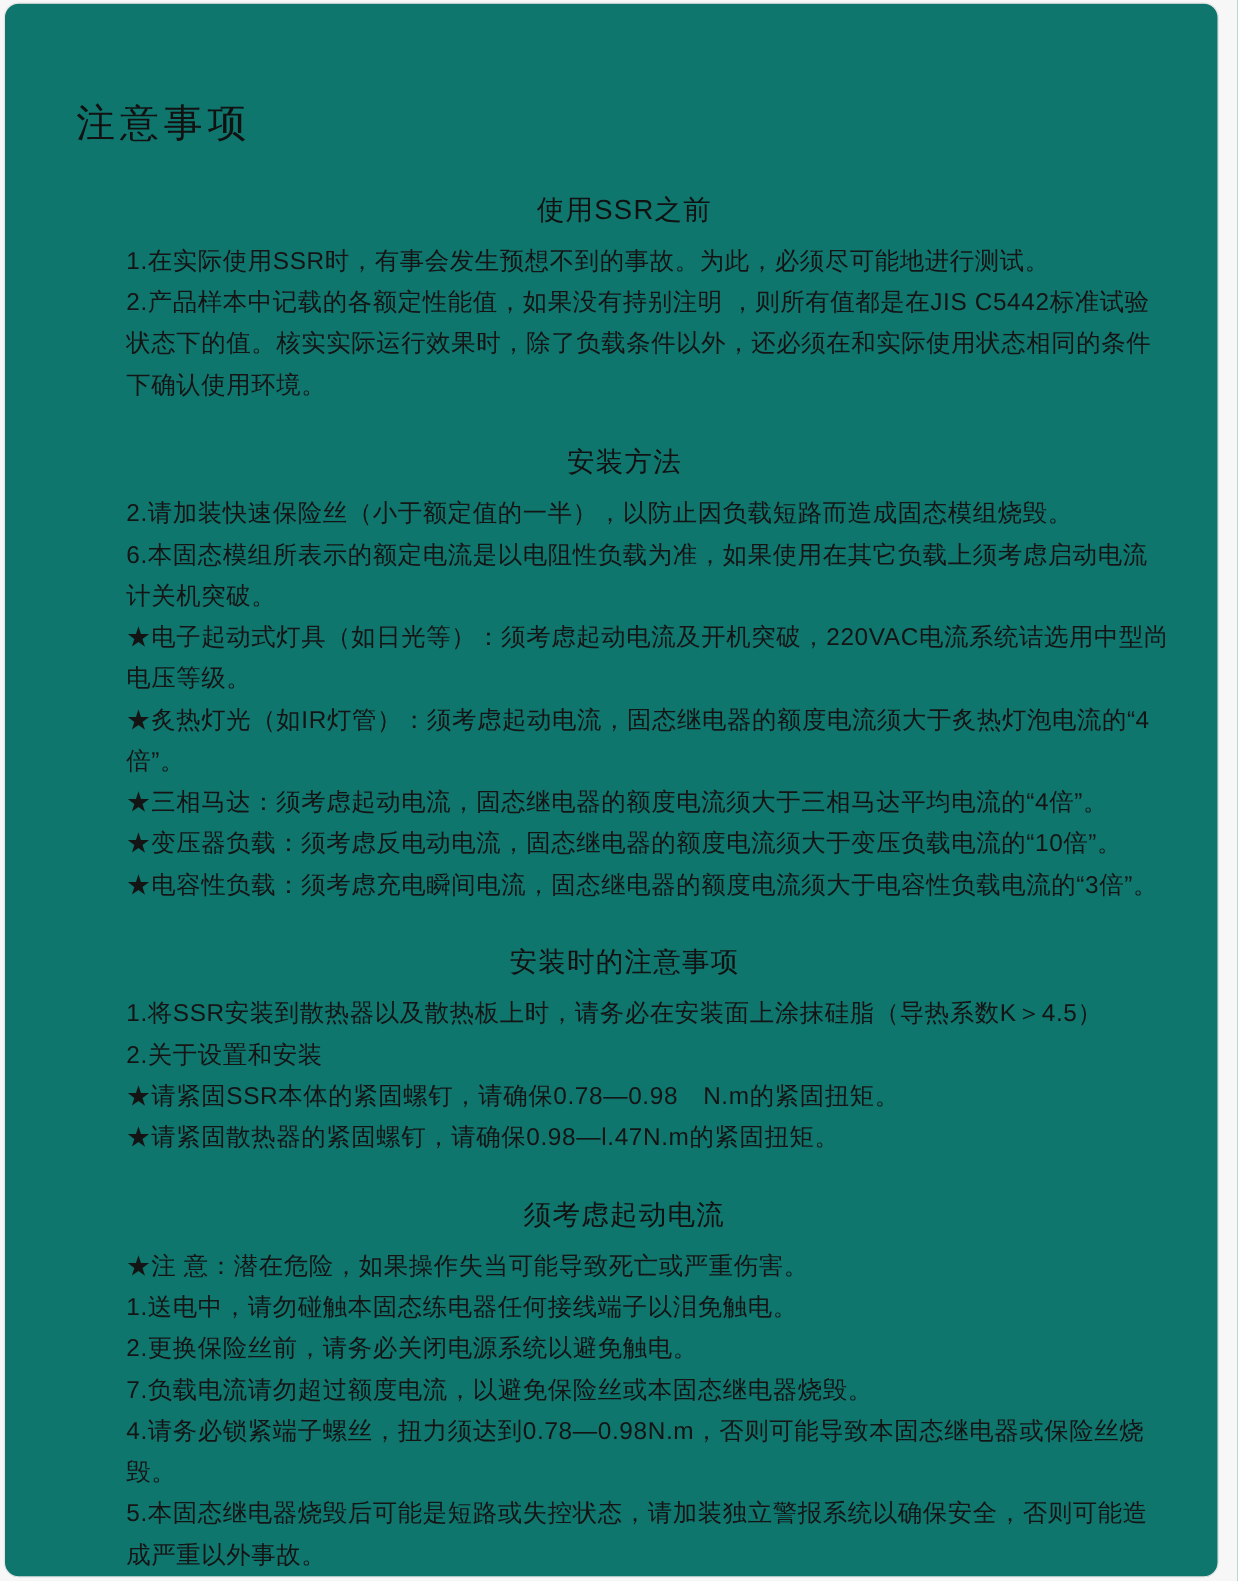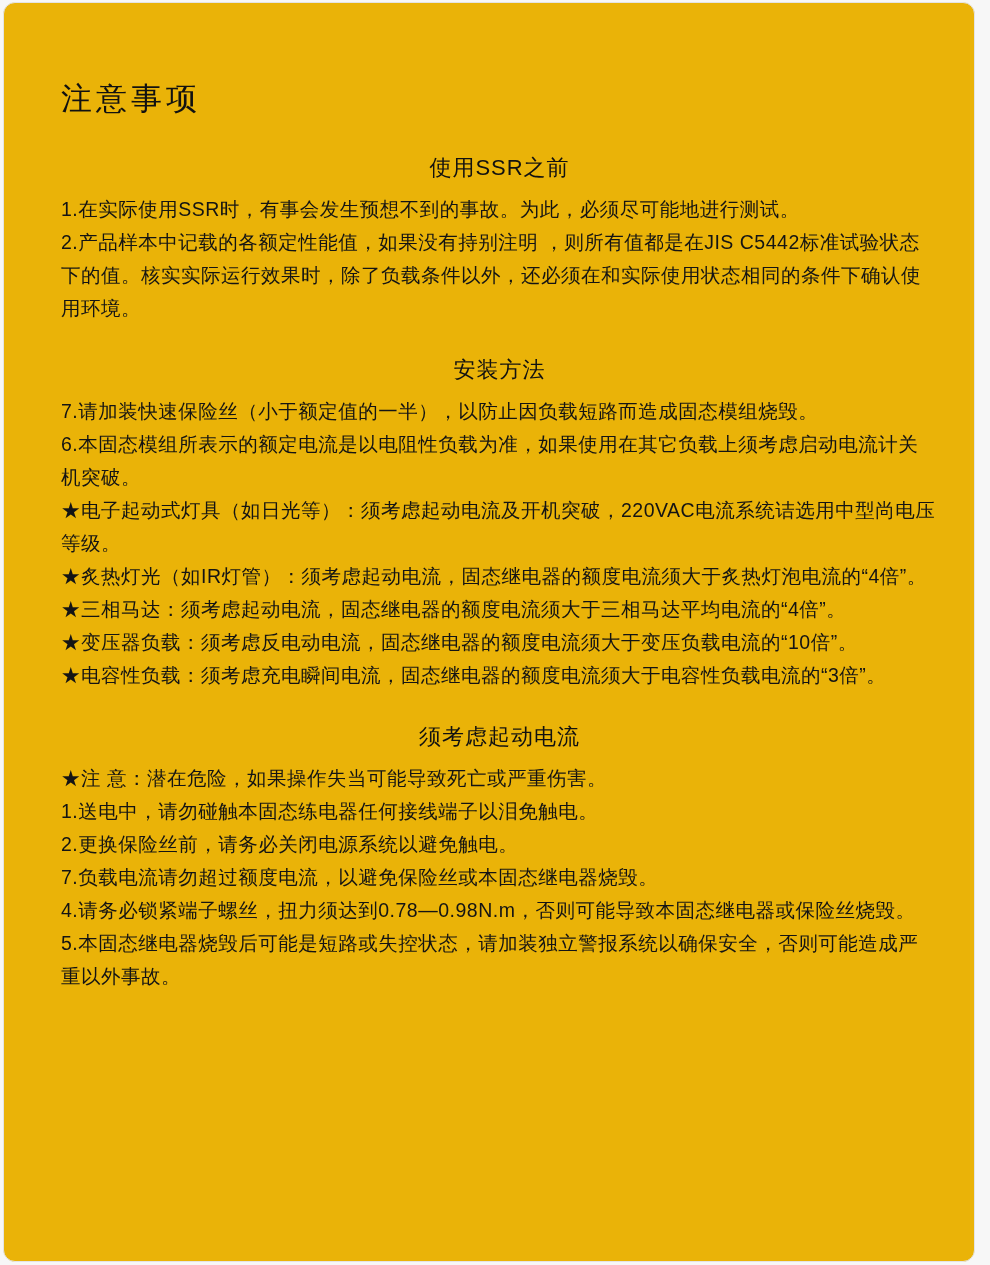--- a/index.html
+++ b/index.html
@@ -6,21 +6,21 @@
   html, body {
     width: 990px; height: 1265px;
     background: #f7f7f7;
     font-family: "Liberation Sans", sans-serif;
     color: #1a1a1a;
   }
   .card {
     position: absolute;
     left: 3px; top: 2px;
     width: 972px; height: 1260px;
-    background: #eab308;
+    background: #0f766e;
     border: 1px solid #e4e4e4;
     border-radius: 12px;
     overflow: hidden;
   }
   .content {
     padding: 76px 36px 0 57px;
     width: 100%;
   }
   .doc-title {
     font-size: 31px;
@@ -41,47 +41,55 @@
     text-align: center;
   }
   .para {
     font-size: 19.5px;
     font-weight: 400;
     line-height: 33px;
     letter-spacing: 0.5px;
     max-width: 893px;
     color: #141414;
     word-break: break-all;
+    margin-left: 40px;
   }
 </style>
 </head>
 <body>
 
 <div class="card">
   <div class="content">
 
     <h1 class="doc-title">注意事项</h1>
 
     <div class="section">
       <h2 class="section-heading">使用SSR之前</h2>
       <p class="para">1.在实际使用SSR时，有事会发生预想不到的事故。为此，必须尽可能地进行测试。</p>
       <p class="para">2.产品样本中记载的各额定性能值，如果没有持别注明 ，则所有值都是在JIS C5442标准试验状态下的值。核实实际运行效果时，除了负载条件以外，还必须在和实际使用状态相同的条件下确认使用环境。</p>
     </div>
 
     <div class="section">
       <h2 class="section-heading">安装方法</h2>
-      <p class="para">7.请加装快速保险丝（小于额定值的一半），以防止因负载短路而造成固态模组烧毁。</p>
+      <p class="para">2.请加装快速保险丝（小于额定值的一半），以防止因负载短路而造成固态模组烧毁。</p>
       <p class="para">6.本固态模组所表示的额定电流是以电阻性负载为准，如果使用在其它负载上须考虑启动电流计关机突破。</p>
       <p class="para">★电子起动式灯具（如日光等）：须考虑起动电流及开机突破，220VAC电流系统诘选用中型尚电压等级。</p>
       <p class="para">★炙热灯光（如IR灯管）：须考虑起动电流，固态继电器的额度电流须大于炙热灯泡电流的“4倍”。</p>
       <p class="para">★三相马达：须考虑起动电流，固态继电器的额度电流须大于三相马达平均电流的“4倍”。</p>
       <p class="para">★变压器负载：须考虑反电动电流，固态继电器的额度电流须大于变压负载电流的“10倍”。</p>
       <p class="para">★电容性负载：须考虑充电瞬间电流，固态继电器的额度电流须大于电容性负载电流的“3倍”。</p>
     </div>
 
+    <div class="section">
+      <h2 class="section-heading">安装时的注意事项</h2>
+      <p class="para">1.将SSR安装到散热器以及散热板上时，请务必在安装面上涂抹硅脂（导热系数K＞4.5）</p>
+      <p class="para">2.关于设置和安装</p>
+      <p class="para">★请紧固SSR本体的紧固螺钉，请确保0.78—0.98　N.m的紧固扭矩。</p>
+      <p class="para">★请紧固散热器的紧固螺钉，请确保0.98—l.47N.m的紧固扭矩。</p>
+    </div>
 
     <div class="section">
       <h2 class="section-heading">须考虑起动电流</h2>
       <p class="para">★注 意：潜在危险，如果操作失当可能导致死亡或严重伤害。</p>
       <p class="para">1.送电中，请勿碰触本固态练电器任何接线端子以泪免触电。</p>
       <p class="para">2.更换保险丝前，请务必关闭电源系统以避免触电。</p>
       <p class="para">7.负载电流请勿超过额度电流，以避免保险丝或本固态继电器烧毁。</p>
       <p class="para">4.请务必锁紧端子螺丝，扭力须达到0.78—0.98N.m，否则可能导致本固态继电器或保险丝烧毁。</p>
       <p class="para">5.本固态继电器烧毁后可能是短路或失控状态，请加装独立警报系统以确保安全，否则可能造成严重以外事故。</p>
     </div>

